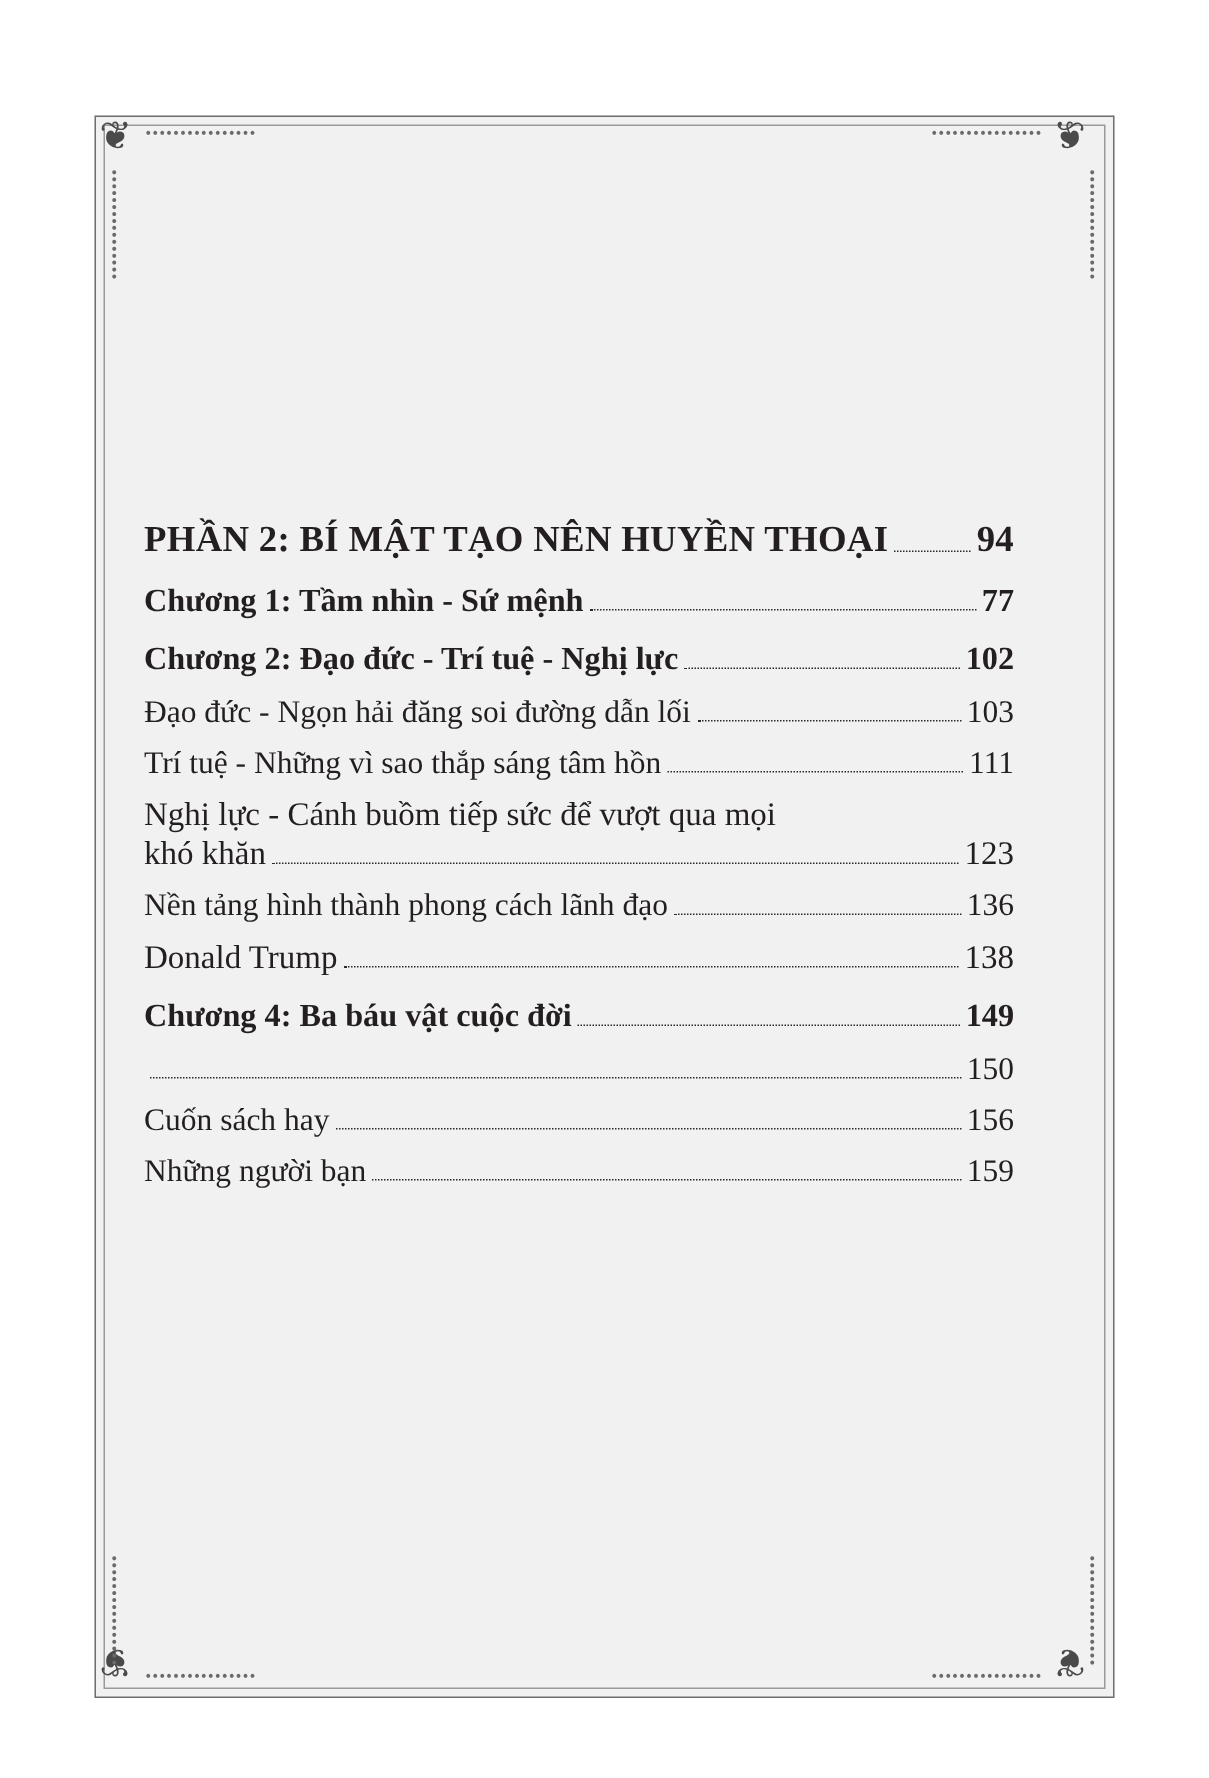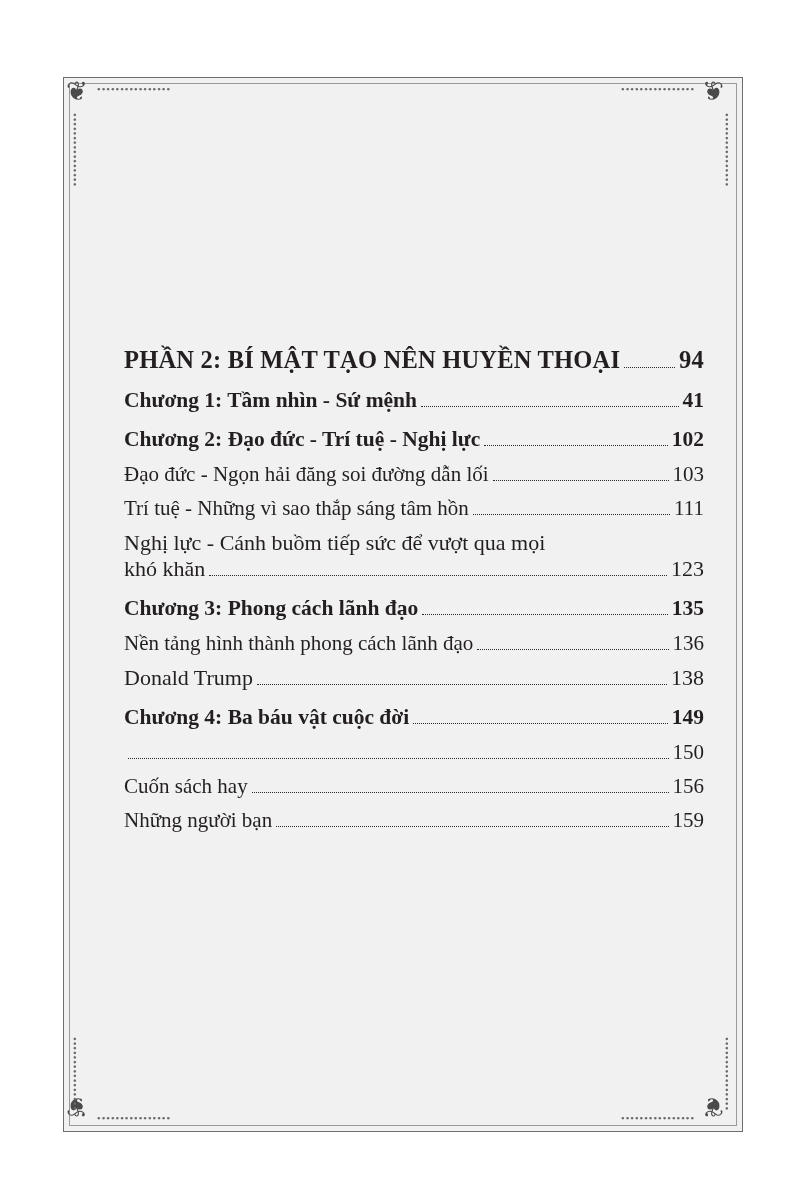--- a/index.html
+++ b/index.html
@@ -79,21 +79,21 @@
   .fl-bot-left   { left: 96px;  top: 1113px; }
   .fl-bot-right  { left: 620px; top: 1113px; }
   .fl-left-top   { left: 70px;  top: 112px;  writing-mode: vertical-rl; }
   .fl-right-top  { left: 722px; top: 112px;  writing-mode: vertical-rl; }
   .fl-left-bot   { left: 70px;  top: 1036px; writing-mode: vertical-rl; }
   .fl-right-bot  { left: 722px; top: 1036px; writing-mode: vertical-rl; }
 
   
   .toc {
     position: absolute;
-    left: 124px;
+    left: 96px;
     top: 346px;
     width: 580px;
   }
 
   .toc-entry {
     display: flex;
     align-items: flex-end;
     margin-bottom: 6px;
   }
   .toc-entry .text-wrap {
@@ -185,21 +185,21 @@
         <span class="leader"></span>
       </div>
       <span class="page-num">94</span>
     </div>
 
     <div class="toc-entry lvl-chapter">
       <div class="text-wrap">
         <span class="toc-title">Chương 1: Tầm nhìn - Sứ mệnh</span>
         <span class="leader"></span>
       </div>
-      <span class="page-num">41</span>
+      <span class="page-num">77</span>
     </div>
 
     <div class="toc-entry lvl-chapter">
       <div class="text-wrap">
         <span class="toc-title">Chương 2: Đạo đức - Trí tuệ - Nghị lực</span>
         <span class="leader"></span>
       </div>
       <span class="page-num">102</span>
     </div>
 
@@ -221,27 +221,20 @@
 
     <div class="entry-multiline">
       <span class="line1 toc-title">Nghị lực - Cánh buồm tiếp sức để vượt qua mọi</span>
       <span class="line2">
         <span class="toc-title">khó khăn</span>
         <span class="leader"></span>
         <span class="page-num">123</span>
       </span>
     </div>
 
-    <div class="toc-entry lvl-chapter">
-      <div class="text-wrap">
-        <span class="toc-title">Chương 3: Phong cách lãnh đạo</span>
-        <span class="leader"></span>
-      </div>
-      <span class="page-num">135</span>
-    </div>
 
     <div class="toc-entry lvl-section">
       <div class="text-wrap">
         <span class="toc-title">Nền tảng hình thành phong cách lãnh đạo</span>
         <span class="leader"></span>
       </div>
       <span class="page-num">136</span>
     </div>
 
     <div class="entry-multiline">

